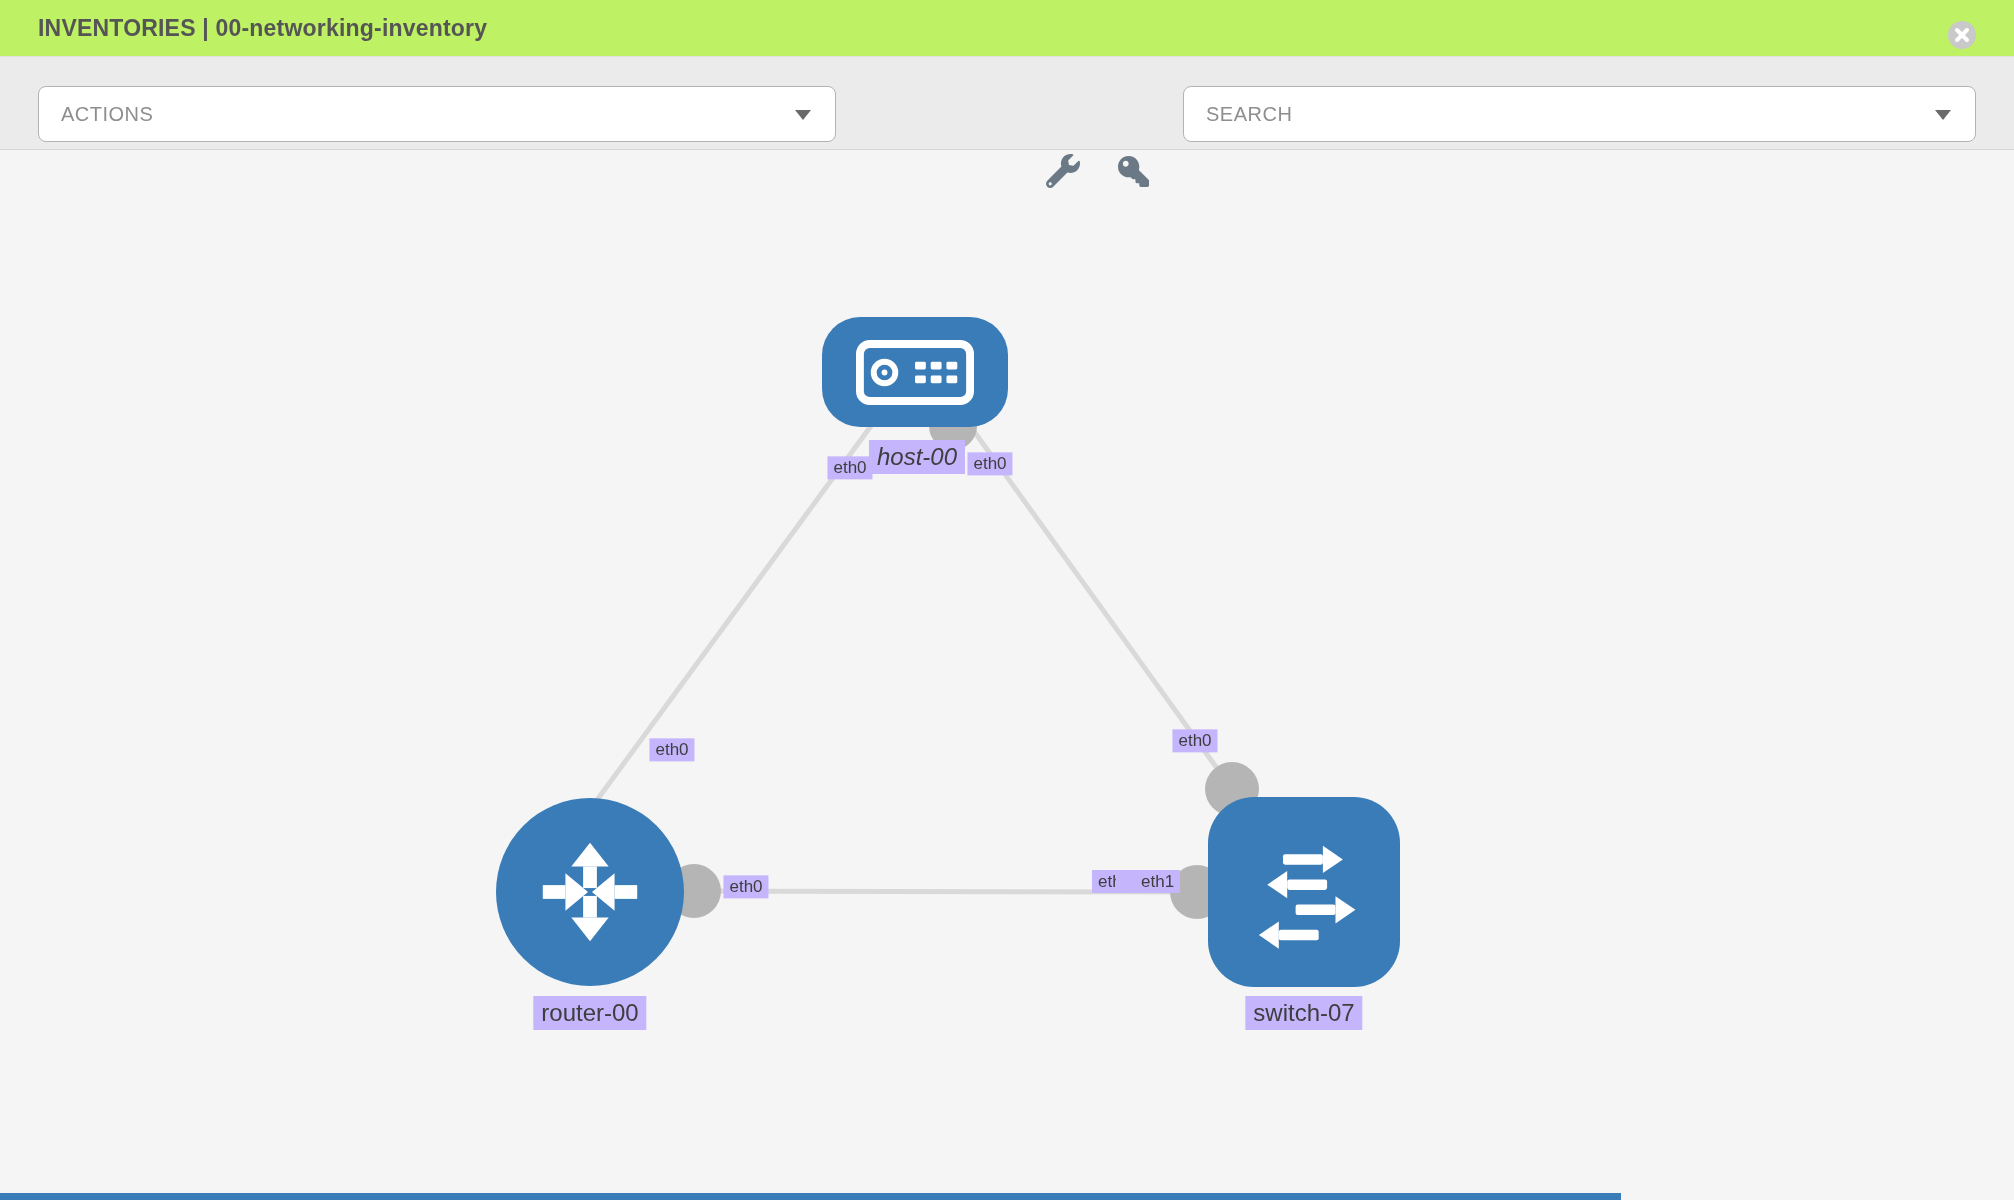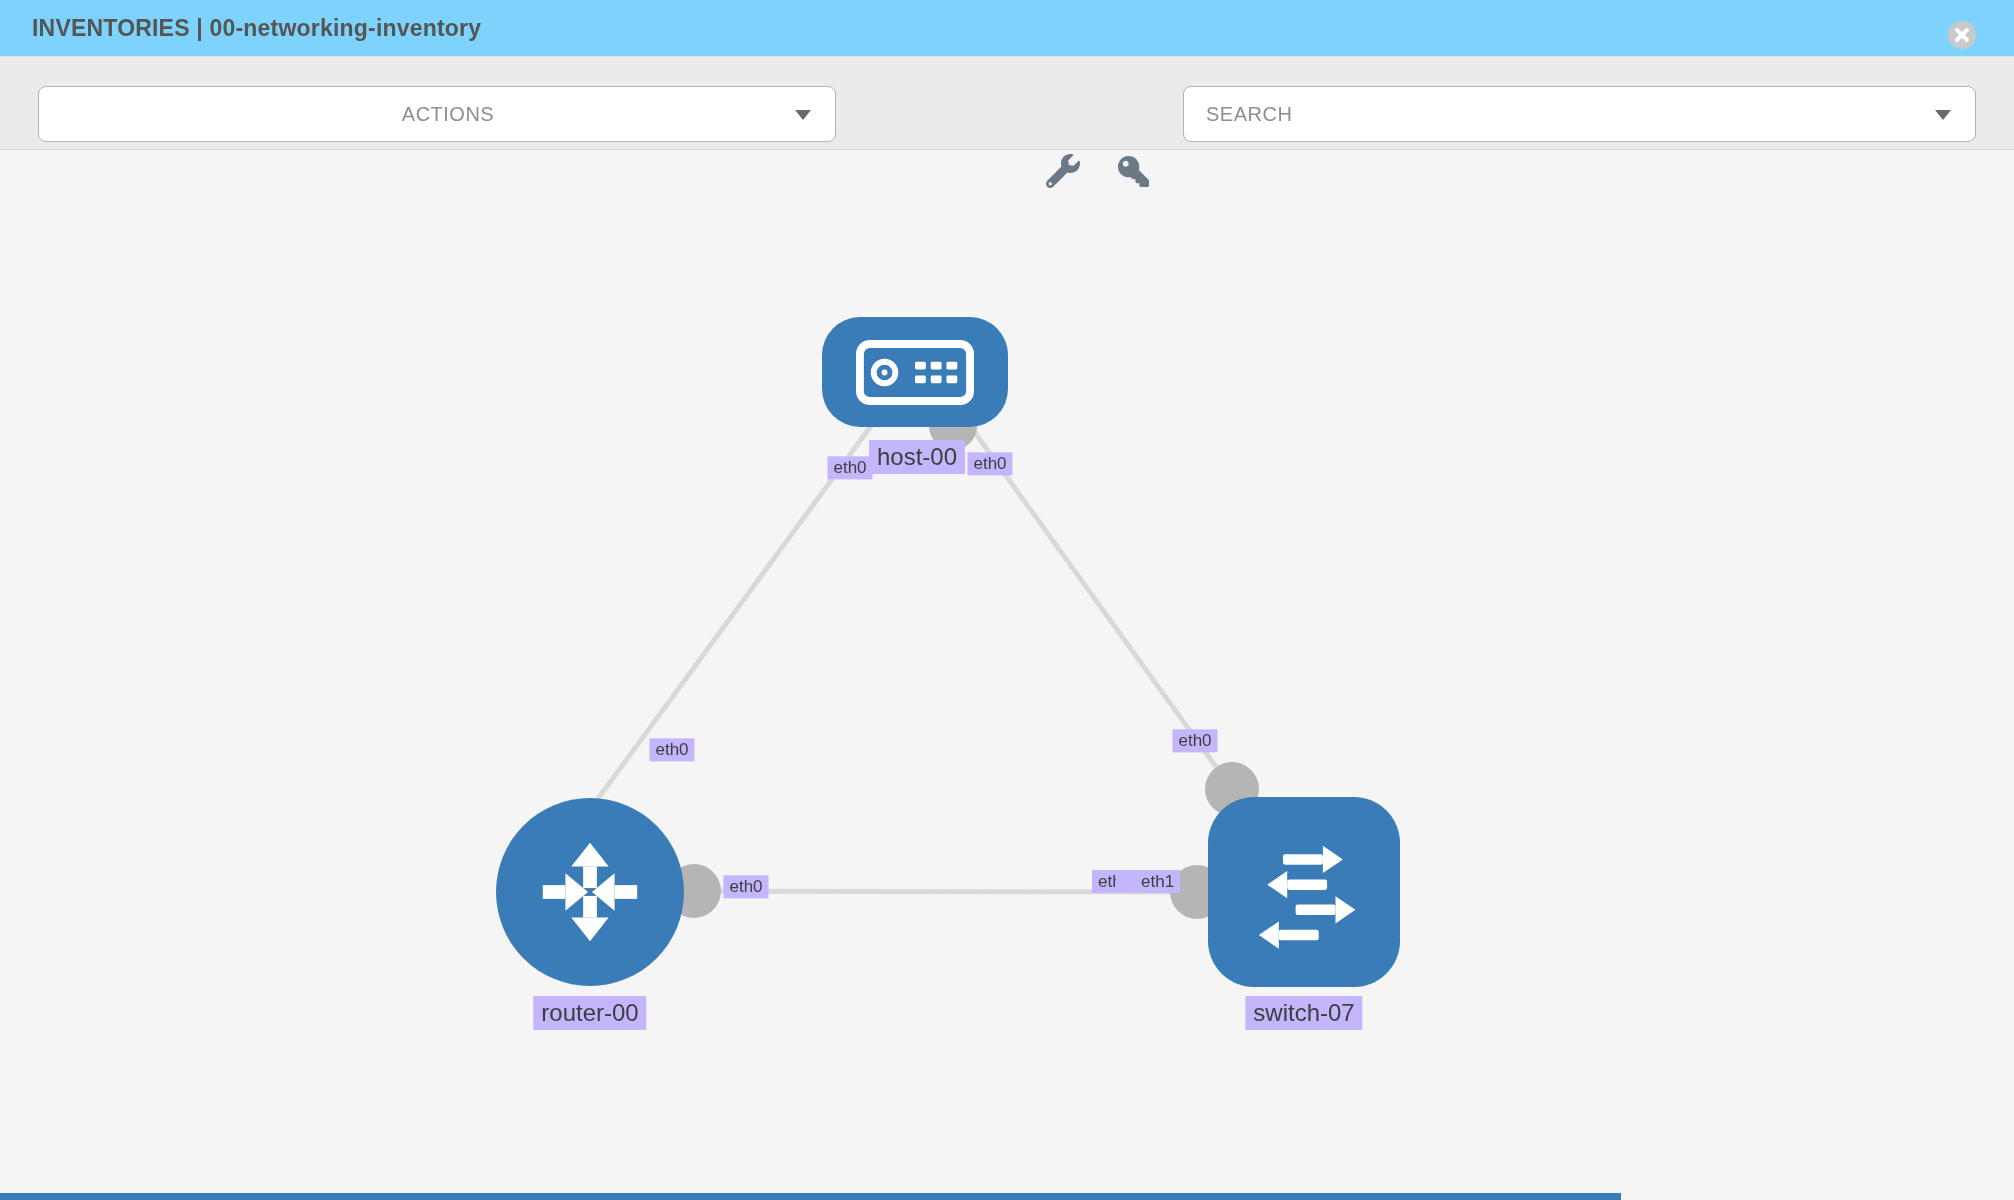--- a/index.html
+++ b/index.html
@@ -3,22 +3,22 @@
 <meta charset="utf-8">
 <style>
   * { box-sizing: border-box; margin: 0; padding: 0; }
   html,body { width: 2014px; height: 1200px; }
   body { font-family: "Liberation Sans", sans-serif; background:#f5f5f5; }
   .app { position: relative; width: 2014px; height: 1200px; overflow: hidden; background:#f5f5f5; }
 
   
   .header {
     position:absolute; top:0; left:0; width:100%; height:57px;
-    background:#7dd3fc; border-bottom:1px solid #e2e2e2; z-index:10;
-    display:flex; align-items:center;
+    background:#bef264; border-bottom:1px solid #e2e2e2; z-index:10;
+    display:flex; align-items:center;padding-left:6px;
   }
   .header-title { margin-left:32px; font-size:23px; font-weight:700; color:#555555; letter-spacing:0.2px; }
   .close-btn {
     position:absolute; right:38px; top:21px; width:28px; height:28px; border-radius:50%;
     background:#c9c9c9; display:flex; align-items:center; justify-content:center; cursor:pointer;
   }
 
   
   .toolbar {
     position:absolute; top:57px; left:0; width:100%; height:93px;
@@ -98,21 +98,21 @@
     <div class="header-title">INVENTORIES | 00-networking-inventory</div>
     <div class="close-btn">
       <svg width="16" height="16" viewBox="0 0 16 16">
         <line x1="3" y1="3" x2="13" y2="13" stroke="#ffffff" stroke-width="4" stroke-linecap="round"></line>
         <line x1="13" y1="3" x2="3" y2="13" stroke="#ffffff" stroke-width="4" stroke-linecap="round"></line>
       </svg>
     </div>
   </div>
 
   <div class="toolbar">
-    <div class="select-box" style="left:38px; width:798px;justify-content:center;">
+    <div class="select-box" style="left:38px; width:798px;">
       <span class="select-label">ACTIONS</span>
       <span class="caret-down"></span>
     </div>
 
     <div class="tool-btn" style="left:1046px; top:97px;">
       <svg width="34" height="34" viewBox="0 0 512 512">
         <path fill="#6b7987" d="M507.73 109.1c-2.24-9.03-13.54-12.09-20.12-5.51l-74.36 74.36-67.88-11.31-11.31-67.88 74.36-74.36c6.62-6.62 3.43-17.9-5.66-20.16-47.38-11.74-99.55.91-136.58 37.93-39.64 39.64-50.55 97.1-34.05 147.2L18.74 402.76c-24.99 24.99-24.99 65.51 0 90.5 24.99 24.99 65.51 24.99 90.5 0l213.21-213.21c50.12 16.71 107.47 5.68 147.37-34.22 37.07-37.07 49.7-89.32 37.91-136.73zM64 472c-13.25 0-24-10.75-24-24 0-13.26 10.75-24 24-24s24 10.74 24 24c0 13.25-10.75 24-24 24z"></path>
       </svg>
     </div>
 
@@ -167,21 +167,21 @@
         <rect x="44" y="48" width="38" height="10" rx="2"></rect>
         <polygon points="44,40 44,66 25,53"></polygon>
         <rect x="52" y="72" width="38" height="10" rx="2"></rect>
         <polygon points="90,64 90,90 109,77"></polygon>
         <rect x="36" y="96" width="38" height="10" rx="2"></rect>
         <polygon points="36,88 36,114 17,101"></polygon>
       </g>
     </svg>
   </div>
 
-  <div class="chip chip-node centered" style="left:917px; top:457px;">host-00</div>
+  <div class="chip chip-node centered" style="left:917px; top:457px;font-style:italic;">host-00</div>
   <div class="chip chip-node centered" style="left:590px; top:1013px;text-align:center;">router-00</div>
   <div class="chip chip-node centered" style="left:1304px; top:1013px;">switch-07</div>
 
   <div class="chip chip-if centered" style="left:850px; top:468px;">eth0</div>
   <div class="chip chip-if centered" style="left:990px; top:464px;">eth0</div>
   <div class="chip chip-if centered" style="left:672px; top:750px;">eth0</div>
   <div class="chip chip-if centered" style="left:746px; top:887px;">eth0</div>
   <div class="chip chip-if centered" style="left:1195px; top:741px;">eth0</div>
   <div class="chip chip-if" style="left:1092px; top:870px;">eth0</div>
   <div class="chip chip-if chip-over" style="left:1116px; top:870px;">eth1</div>

